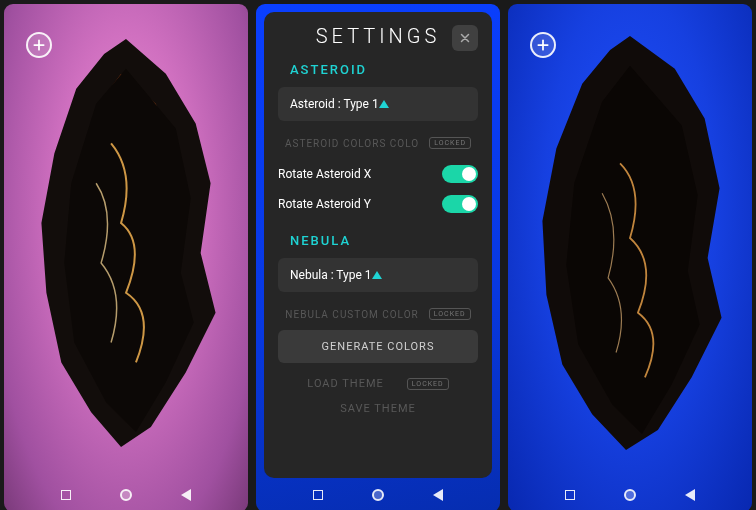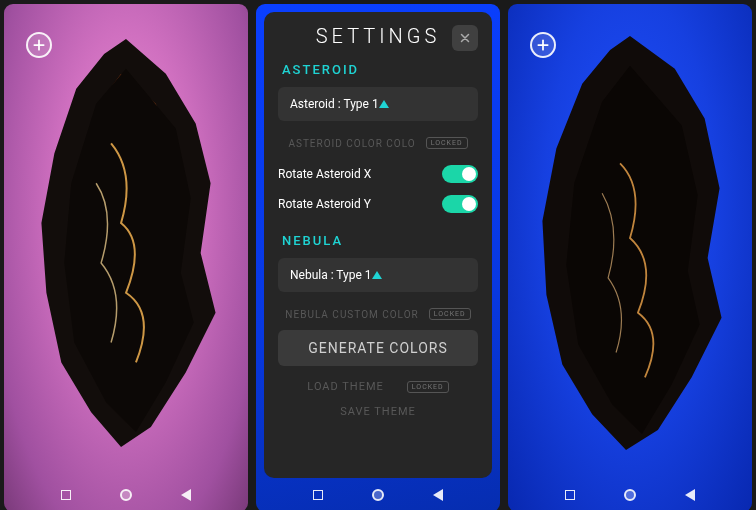--- a/index.html
+++ b/index.html
@@ -89,21 +89,21 @@
     display: flex; align-items: center; justify-content: center;
     cursor: pointer;
   }
   .close-btn svg { width:12px; height:12px; }
 
   .section-label {
     color: #1fd3d3;
     font-size: 13px;
     letter-spacing: 2px;
     font-weight: 500;
-    margin: 14px 4px 10px;
+    margin: 14px 12px 10px;
   }
 
   .select-row {
     background: #333;
     border-radius: 6px;
     padding: 10px 12px;
     display: flex; align-items: center; justify-content: flex-start;
     cursor: pointer;
     margin-bottom: 10px;
     font-size: 12px;
@@ -149,21 +149,21 @@
     width: 14px; height: 14px;
     border-radius: 50%;
     background: #fff;
   }
 
   .action-btn {
     background: #3a3a3a;
     border-radius: 6px;
     text-align: center;
     padding: 10px 0;
-    font-size: 14px;
+    font-size: 11px;
     letter-spacing: 1px;
     color: #d0d0d0;
     cursor: pointer;
     margin-bottom: 8px;
   }
   .disabled-text-row {
     text-align: center;
     color: #585858;
     font-size: 11px;
     letter-spacing: 1px;
@@ -219,21 +219,21 @@
           </svg>
       </div>
     </div>
 
     <div class="section-label">ASTEROID</div>
     <div class="select-row">
       <span>Asteroid : Type 1</span>
       <span class="tri-up"></span>
     </div>
     <div class="locked-row">
-      <span>ASTEROID COLOR COLO</span>
+      <span>ASTEROID COLORS COLO</span>
       <span class="locked-badge">LOCKED</span>
     </div>
     <div class="toggle-row">
       <span>Rotate Asteroid X</span>
       <div class="toggle">
           <div class="knob"></div>
         </div>
     </div>
     <div class="toggle-row">
       <span>Rotate Asteroid Y</span>

